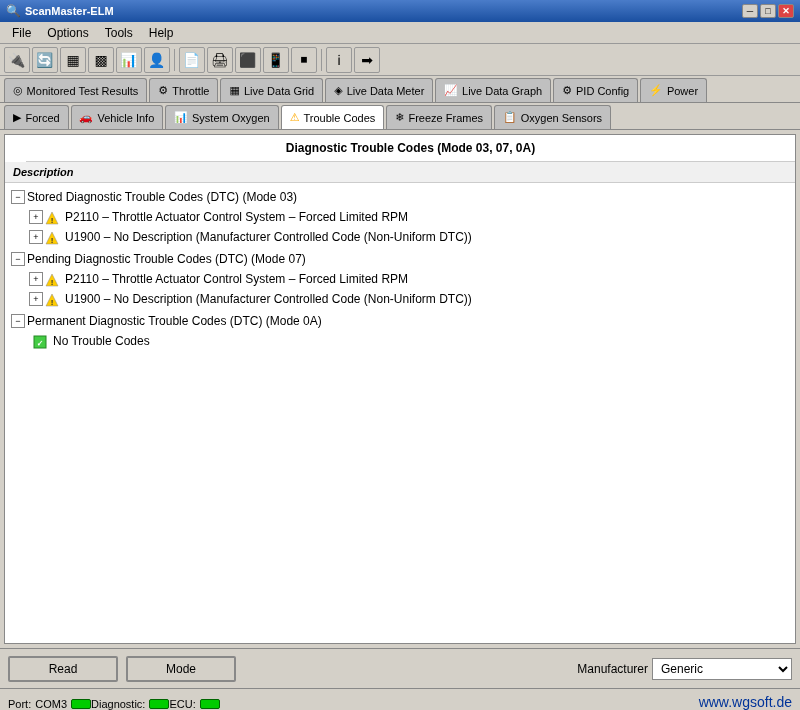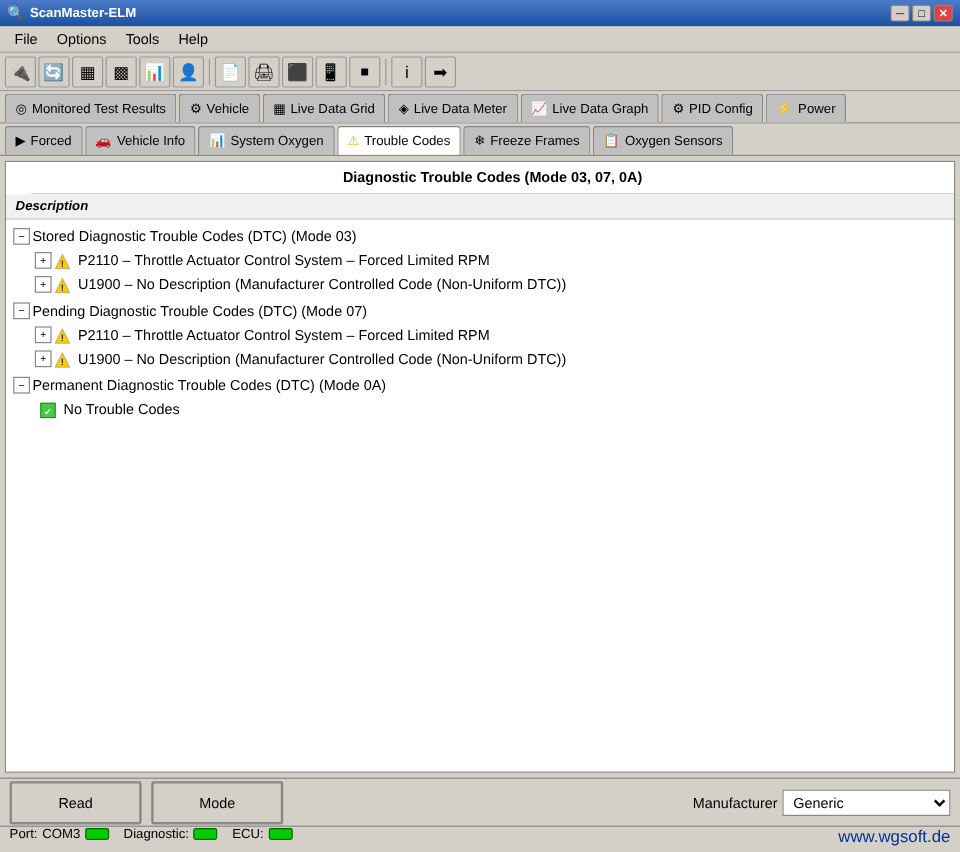--- a/index.html
+++ b/index.html
@@ -142,21 +142,21 @@
     .bottom-area {
       background: #d4d0c8;
       height: 40px;
       display: flex;
       align-items: center;
       padding: 0 8px;
       border-top: 1px solid #888;
       gap: 8px;
     }
     .bottom-btn {
-      width: 110px; height: 36px;
+      width: 110px; height: 26px;
       background: #d4d0c8;
       border: 2px solid #888;
       border-radius: 2px;
       cursor: pointer;
       font-size: 12px;
       display: flex; align-items: center; justify-content: center;
     }
     .manufacturer-area {
       margin-left: auto;
       display: flex; align-items: center; gap: 4px;
@@ -167,25 +167,25 @@
       border: 1px solid #888;
       background: white;
       font-size: 12px;
       padding: 0 4px;
     }
     
     .status-bar {
       background: #d4d0c8;
       height: 22px;
       display: flex;
-      align-items: flex-start;
+      align-items: flex-end;
       padding: 0 8px;
       border-top: 1px solid #888;
       font-size: 11px;
-      gap: 12px;
+      gap: 0;
     }
     .status-item { display: flex; align-items: center; gap: 4px; }
     .status-led {
       width: 20px; height: 10px;
       background: #00cc00;
       border: 1px solid #006600;
       border-radius: 2px;
     }
     .website {
       margin-left: auto;
@@ -247,21 +247,21 @@
     <div class="toolbar-btn">➡</div>
   </div>
 
   <div class="tabs-row1">
     <div class="tab" style="font-size:11px;">
       <span>◎</span>
       <span>Monitored Test Results</span>
     </div>
     <div class="tab" style="font-size:11px;">
       <span>⚙</span>
-      <span>Vehicle</span>
+      <span>Throttle</span>
     </div>
     <div class="tab" style="font-size:11px;">
       <span>▦</span>
       <span>Live Data Grid</span>
     </div>
     <div class="tab" style="font-size:11px;">
       <span>◈</span>
       <span>Live Data Meter</span>
     </div>
     <div class="tab" style="font-size:11px;">

